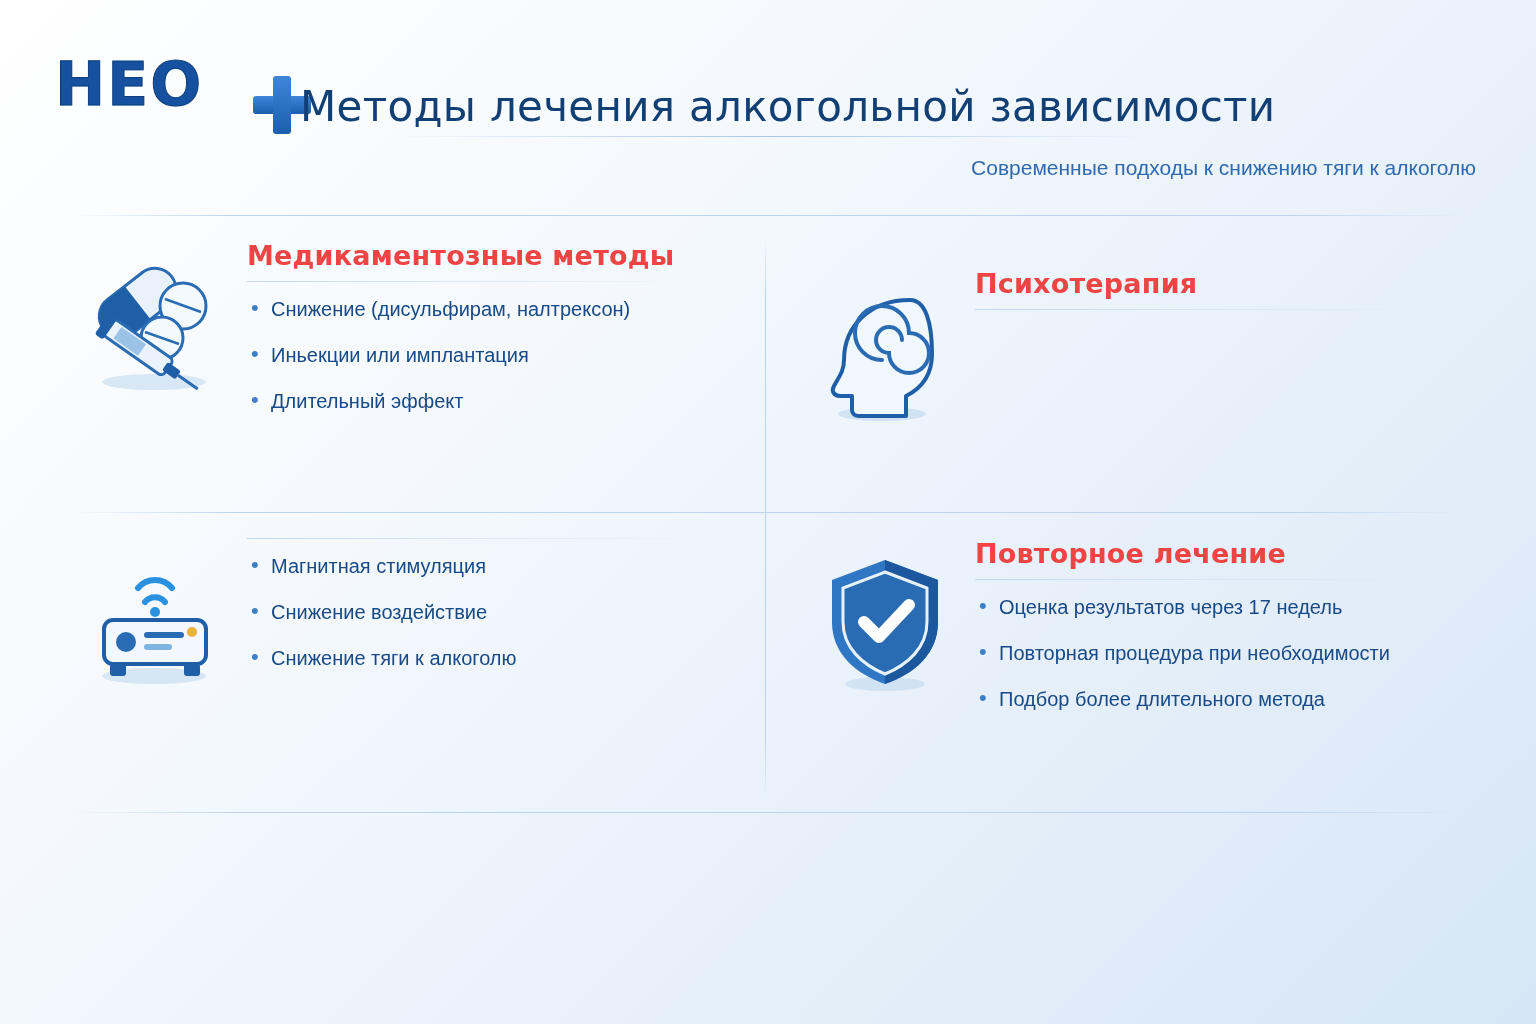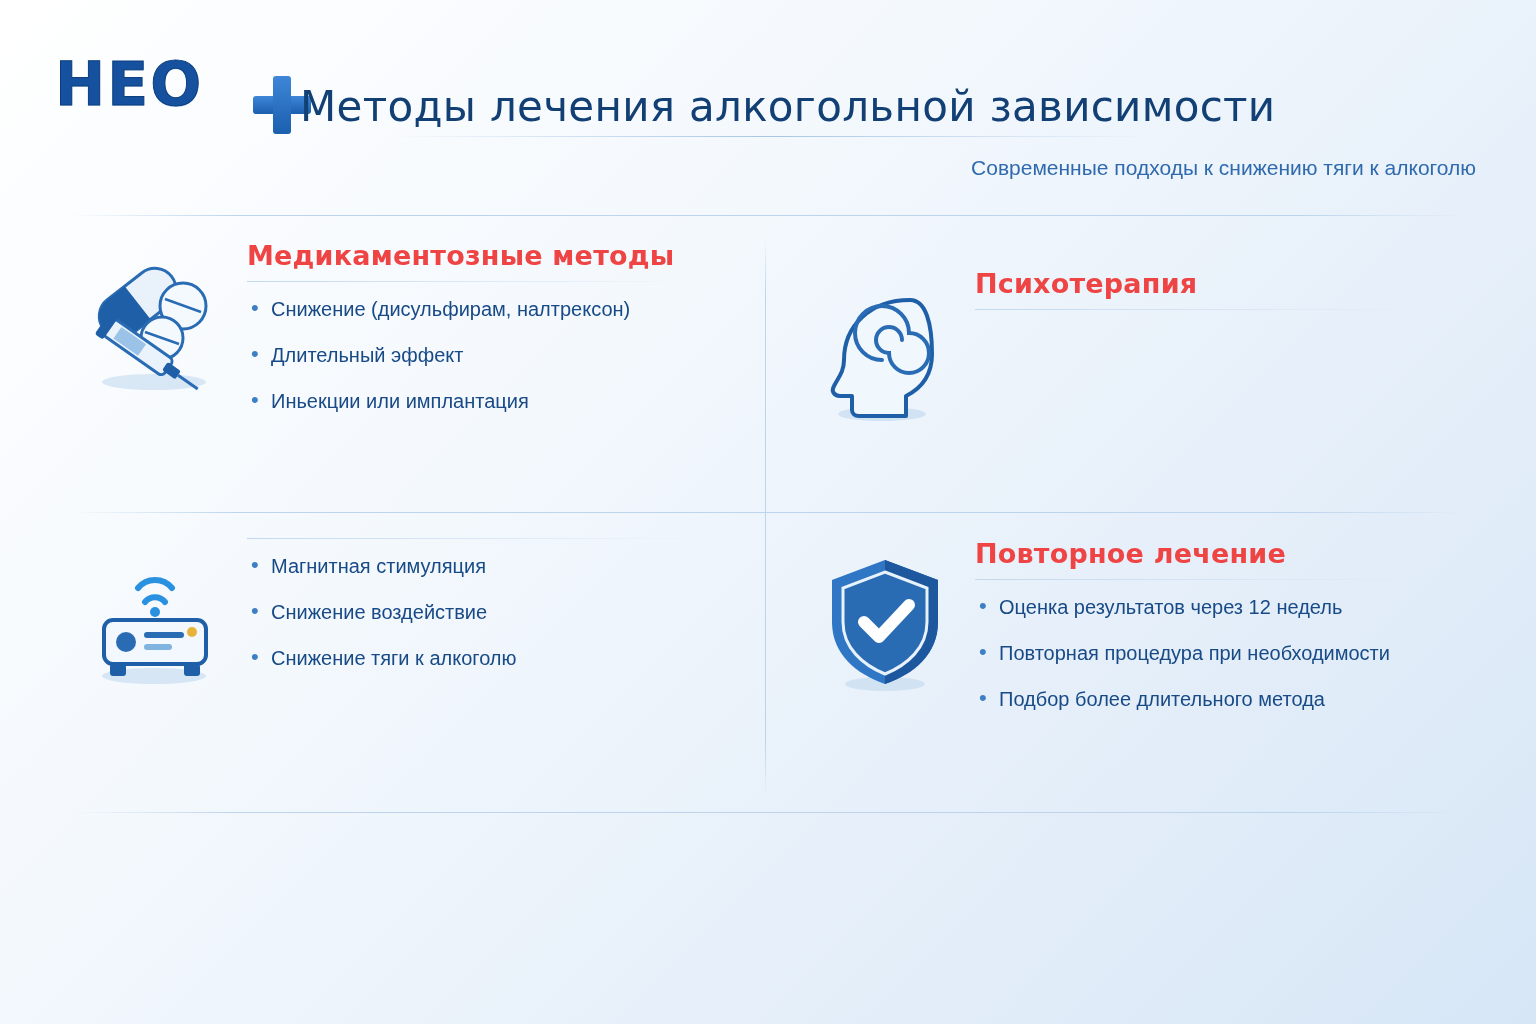--- a/index.html
+++ b/index.html
@@ -213,22 +213,22 @@
           <line x1="104" y1="100" x2="128" y2="100" stroke="#2a6cb4" stroke-width="3"></line>
           <rect x="12" y="86" width="10" height="28" rx="3" fill="#1f5fa8"></rect>
         </g>
       </svg>
     </div>
     <div class="card-body">
       <div class="card-title">Медикаментозные методы</div>
       <div class="card-title-rule"></div>
       <ul class="bullets">
         <li>Снижение (дисульфирам, налтрексон)</li>
+        <li>Иньекции или имплантация</li>
         <li>Длительный эффект</li>
-        <li>Иньекции или имплантация</li>
       </ul>
     </div>
   </div>
 
   <div class="card c1">
     <div class="card-icon">
       <svg width="150" height="150" viewBox="0 0 150 150">
         <ellipse cx="72" cy="136" rx="44" ry="7" fill="#9dc2e6" opacity="0.35"></ellipse>
         <path d="M100 22 C60 22 34 48 34 82 C34 94 28 100 24 108 C21 113 24 118 30 118 L42 118 L42 132 C42 136 45 138 49 138 L96 138 L96 118 C112 110 122 96 122 76 C122 46 116 22 100 22 Z" fill="#f0f7fd" stroke="#1f5fa8" stroke-width="4" stroke-linejoin="round"></path>
         <path d="M92 62 a13 13 0 1 0 -13 13 a20 20 0 1 0 20 -20 a27 27 0 1 0 -27 27" fill="none" stroke="#2a6cb4" stroke-width="4" stroke-linecap="round"></path>
@@ -275,20 +275,20 @@
         <path d="M75 12 L128 32 V74 C128 106 104 126 75 136 C46 126 22 106 22 74 V32 Z" fill="#2f76c4"></path>
         <path d="M75 12 L128 32 V74 C128 106 104 126 75 136 Z" fill="#1d589f"></path>
         <path d="M75 24 L117 40 V74 C117 100 97 117 75 126 C53 117 33 100 33 74 V40 Z" fill="#2a6cb4" stroke="#e8f2fc" stroke-width="3"></path>
         <path d="M54 74 L69 89 L99 57" fill="none" stroke="#ffffff" stroke-width="12" stroke-linecap="round" stroke-linejoin="round"></path>
       </svg>
     </div>
     <div class="card-body">
       <div class="card-title">Повторное лечение</div>
       <div class="card-title-rule"></div>
       <ul class="bullets">
-        <li>Оценка результатов через 12 недель</li>
+        <li>Оценка результатов через 17 недель</li>
         <li>Повторная процедура при необходимости</li>
         <li>Подбор более длительного метода</li>
       </ul>
     </div>
   </div>
 
 </div>
 
 </body></html>

